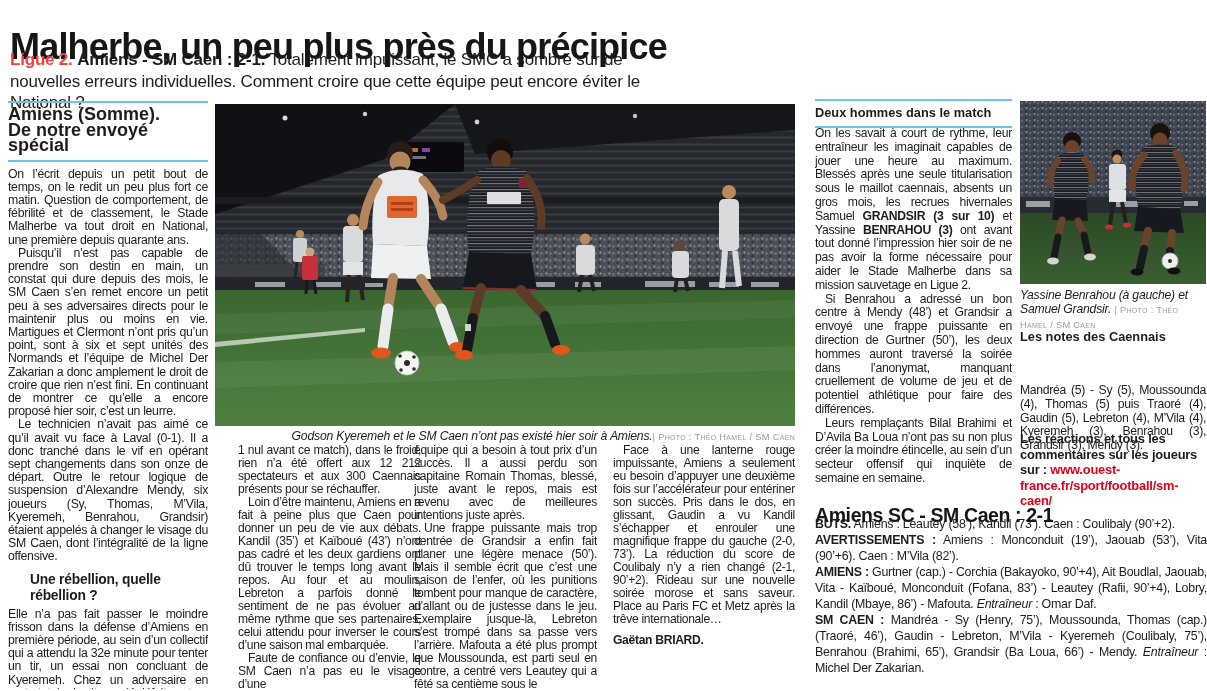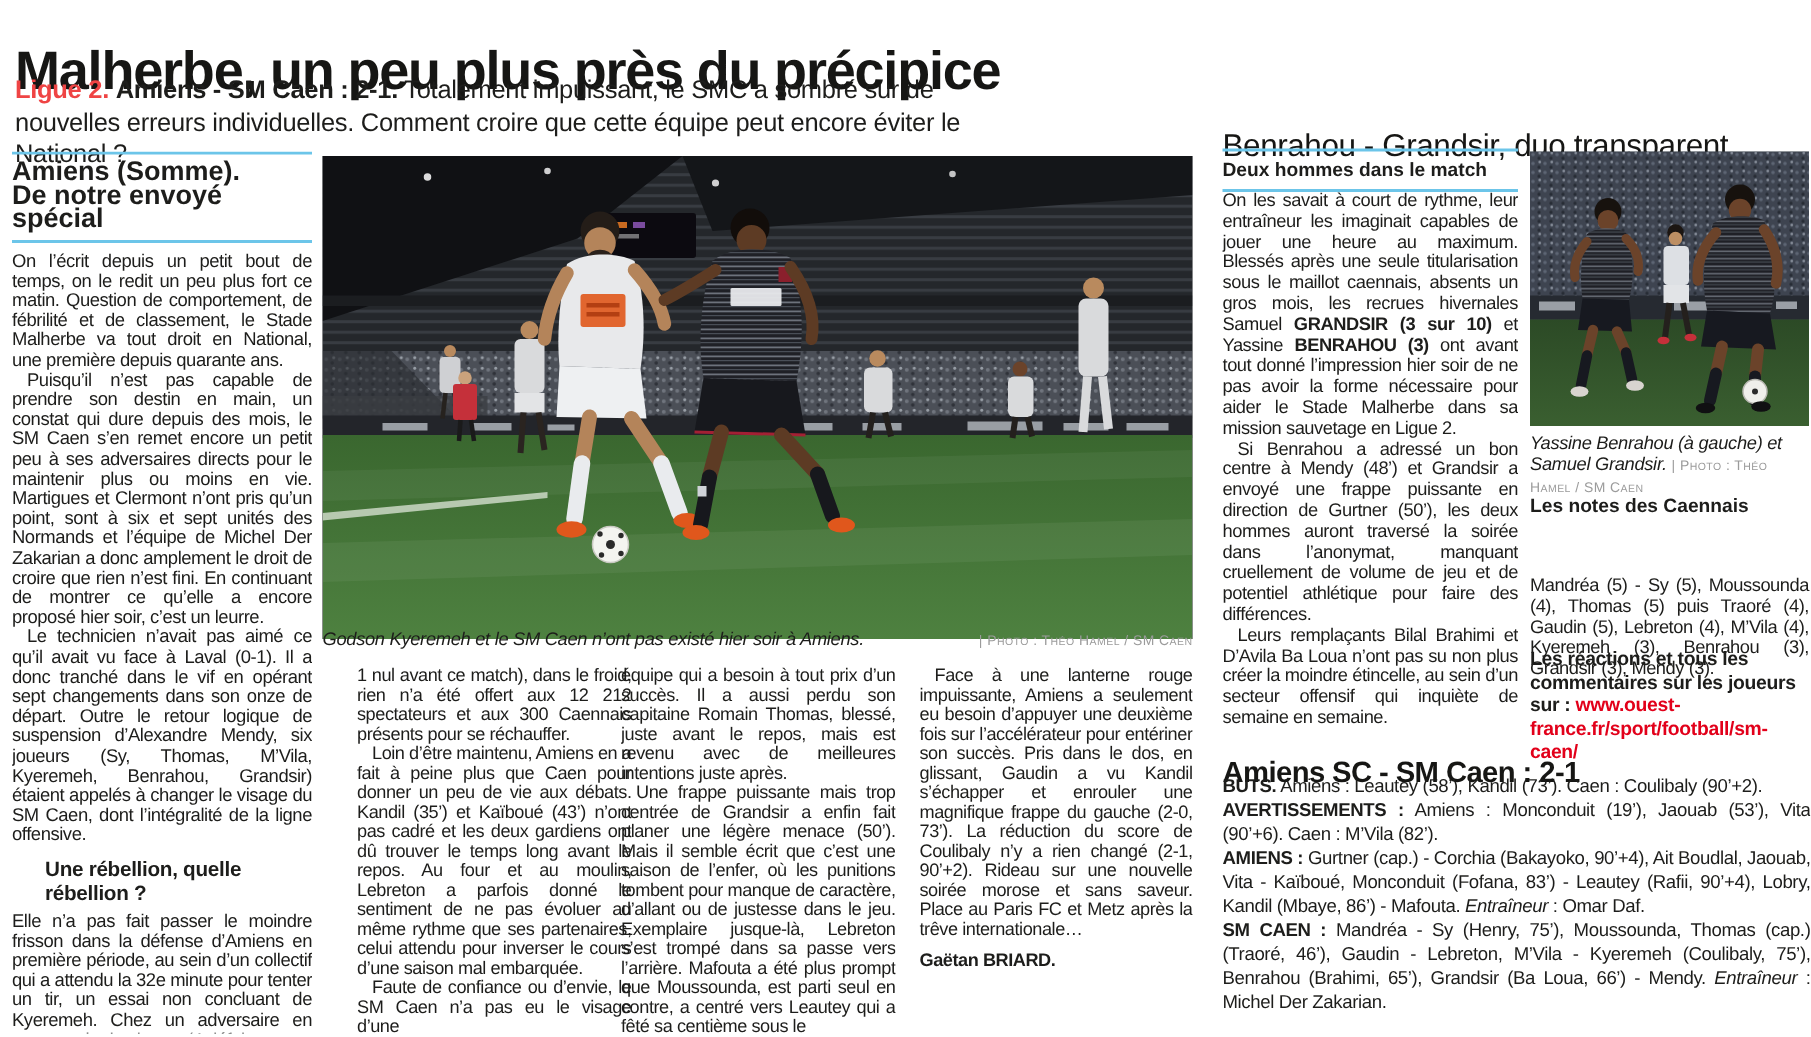--- a/index.html
+++ b/index.html
@@ -20,21 +20,21 @@
   
   .leftcol{left:8px;top:101px;width:200px;height:588px;overflow:hidden;}
   .dateline{font-size:18px;font-weight:700;line-height:15.5px;margin-bottom:6px;}
   .bodytext p{font-size:12.3px;line-height:13.2px;text-align:justify;letter-spacing:-0.3px;}
   .bodytext p.ind{text-indent:10px;}
   .crosshead{font-size:13.8px;font-weight:700;line-height:16px;padding-left:22px;margin:8px 0 4px 0;letter-spacing:-0.2px;}
 
   
   .main-photo{left:215px;top:104px;width:580px;height:322px;overflow:hidden;background:#24272b;}
   .sb-photo{left:1020px;top:101px;width:186px;height:183px;overflow:hidden;background:#39404b;}
-  .caption-row{left:215px;top:419px;width:580px;display:flex;justify-content:space-between;align-items:baseline;}
+  .caption-row{left:215px;top:429px;width:580px;display:flex;justify-content:flex-end;align-items:baseline;}
   .caption{font-size:12.2px;font-style:italic;letter-spacing:-0.2px;}
   .credit{font-size:9.3px;color:#9b9b9b;font-variant:small-caps;letter-spacing:0.3px;white-space:nowrap;}
 
   
   .bcol{top:444px;width:183px;height:247px;overflow:hidden;}
   .bcol p{font-size:12.1px;line-height:13px;text-align:justify;letter-spacing:-0.3px;}
   .bcol p.ind{text-indent:10px;}
   .c1{left:198px;margin-left:40px;} .c2{left:414px;} .c3{left:613px;width:182px;}
   .byline{font-weight:700;text-align:right;margin-top:8px;padding-right:2px;font-size:12.4px;}
 
@@ -225,21 +225,20 @@
   </div>
   <div class="abs bcol c2">
     <p>équipe qui a besoin à tout prix d’un succès. Il a aussi perdu son capitaine Romain Thomas, blessé, juste avant le repos, mais est revenu avec de meilleures intentions juste après.</p>
     <p class="ind">Une frappe puissante mais trop centrée de Grandsir a enfin fait planer une légère menace (50’). Mais il semble écrit que c’est une saison de l’enfer, où les punitions tombent pour manque de caractère, d’allant ou de justesse dans le jeu. Exemplaire jusque-là, Lebreton s’est trompé dans sa passe vers l’arrière. Mafouta a été plus prompt que Moussounda, est parti seul en contre, a centré vers Leautey qui a fêté sa centième sous le</p>
   </div>
   <div class="abs bcol c3">
     <p class="ind">Face à une lanterne rouge impuissante, Amiens a seulement eu besoin d’appuyer une deuxième fois sur l’accélérateur pour entériner son succès. Pris dans le dos, en glissant, Gaudin a vu Kandil s’échapper et enrouler une magnifique frappe du gauche (2-0, 73’). La réduction du score de Coulibaly n’y a rien changé (2-1, 90’+2). Rideau sur une nouvelle soirée morose et sans saveur. Place au Paris FC et Metz après la trêve internationale…</p>
     <p class="byline">Gaëtan BRIARD.</p>
   </div>
 
-  <h2 class="abs sb-headline">Benrahou - Grandsir, duo transparent</h2>
   <div class="abs sb-kicker rule-box">Deux hommes dans le match</div>
 
   <div class="abs sb-body">
     <p><span>On les savait à court de rythme, leur entraîneur les imaginait capables de jouer une heure au maximum. Blessés après une seule titularisation sous le maillot caennais, absents un gros mois, les recrues hivernales Samuel </span><b>GRANDSIR (3 sur 10)</b><span> et Yassine </span><b>BENRAHOU (3)</b><span> ont avant tout donné l’impression hier soir de ne pas avoir la forme nécessaire pour aider le Stade Malherbe dans sa mission sauvetage en Ligue 2.</span></p>
     <p class="ind">Si Benrahou a adressé un bon centre à Mendy (48’) et Grandsir a envoyé une frappe puissante en direction de Gurtner (50’), les deux hommes auront traversé la soirée dans l’anonymat, manquant cruellement de volume de jeu et de potentiel athlétique pour faire des différences.</p>
     <p class="ind">Leurs remplaçants Bilal Brahimi et D’Avila Ba Loua n’ont pas su non plus créer la moindre étincelle, au sein d’un secteur offensif qui inquiète de semaine en semaine.</p>
 
   </div>
 
   <div class="abs sb-photo">

